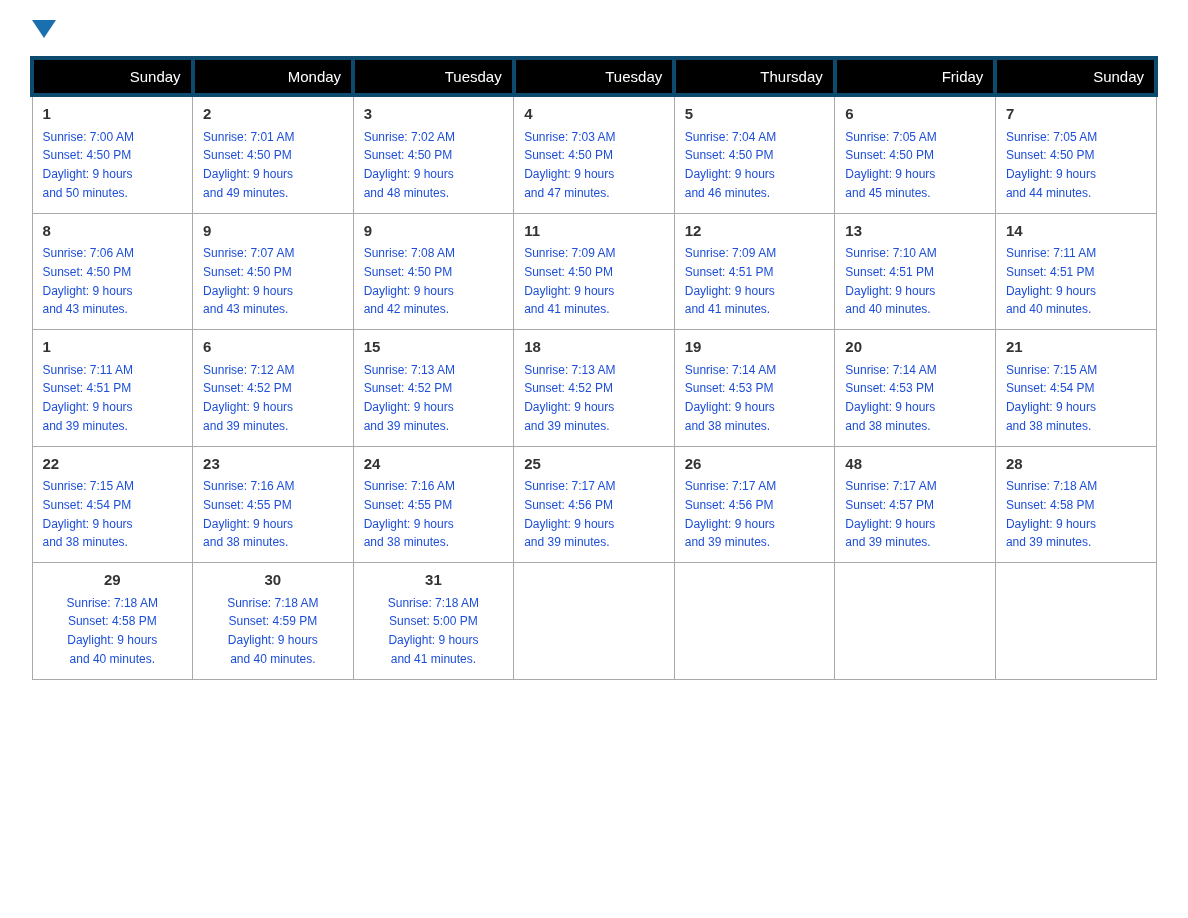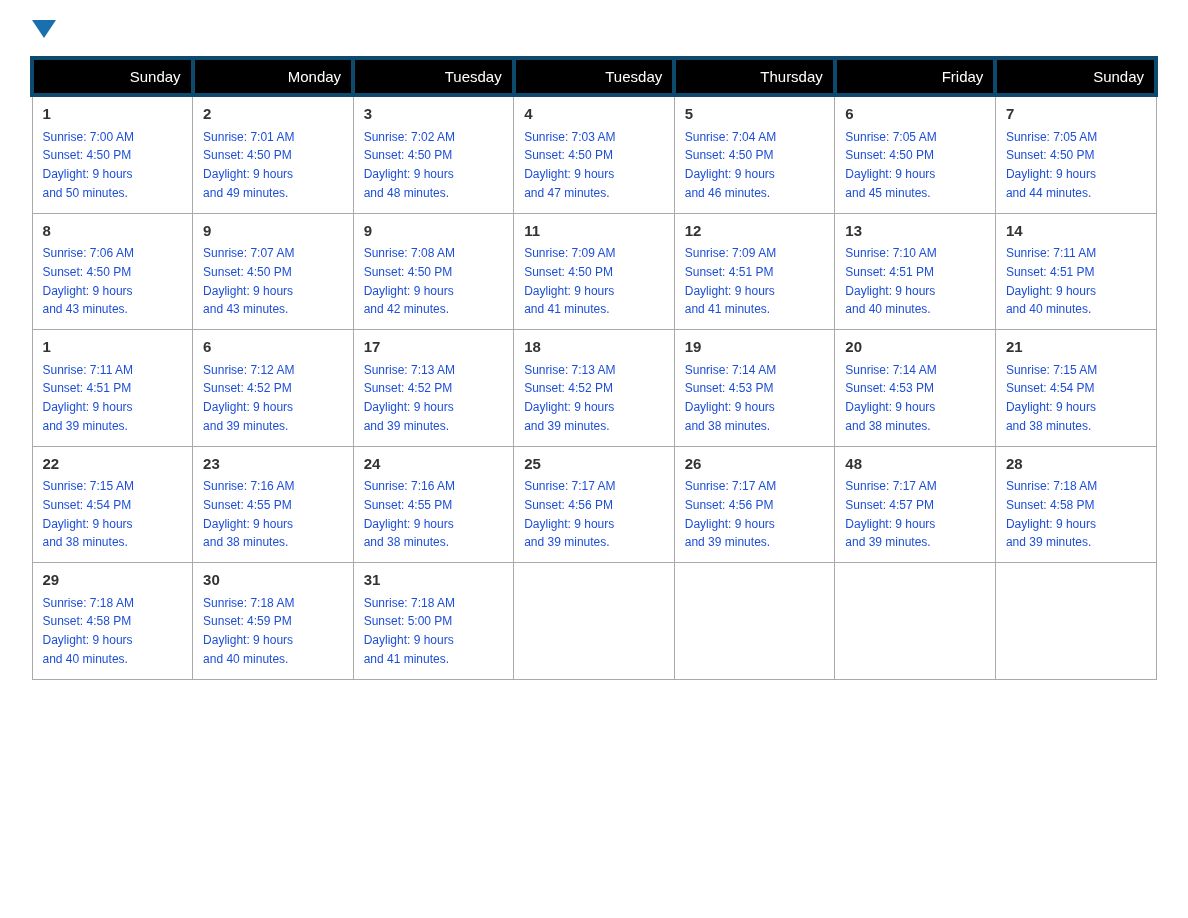--- a/index.html
+++ b/index.html
@@ -90,20 +90,21 @@
     .day-info {
       font-size: 12px;
       line-height: 1.55;
       color: #1d4ed8;
     }
     .empty-cell {
       background: #fff;
     }
     tr:last-child td {
       border-bottom: 1px solid #aaa;
+      text-align: center;
     }
     .logo-line2 {
       margin-left: 2px;
     }
   </style>
 </head>
 <body>
 
 <div class="header">
   <div class="logo">
@@ -197,21 +198,21 @@
       <tr>
         <td>
         <span class="day-number">1</span>
         <span class="day-info">Sunrise: 7:11 AM<br>Sunset: 4:51 PM<br>Daylight: 9 hours<br>and 39 minutes.</span>
       </td>
         <td>
         <span class="day-number">6</span>
         <span class="day-info">Sunrise: 7:12 AM<br>Sunset: 4:52 PM<br>Daylight: 9 hours<br>and 39 minutes.</span>
       </td>
         <td>
-        <span class="day-number">17</span>
+        <span class="day-number">15</span>
         <span class="day-info">Sunrise: 7:13 AM<br>Sunset: 4:52 PM<br>Daylight: 9 hours<br>and 39 minutes.</span>
       </td>
         <td>
         <span class="day-number">18</span>
         <span class="day-info">Sunrise: 7:13 AM<br>Sunset: 4:52 PM<br>Daylight: 9 hours<br>and 39 minutes.</span>
       </td>
         <td>
         <span class="day-number">19</span>
         <span class="day-info">Sunrise: 7:14 AM<br>Sunset: 4:53 PM<br>Daylight: 9 hours<br>and 38 minutes.</span>
       </td>

